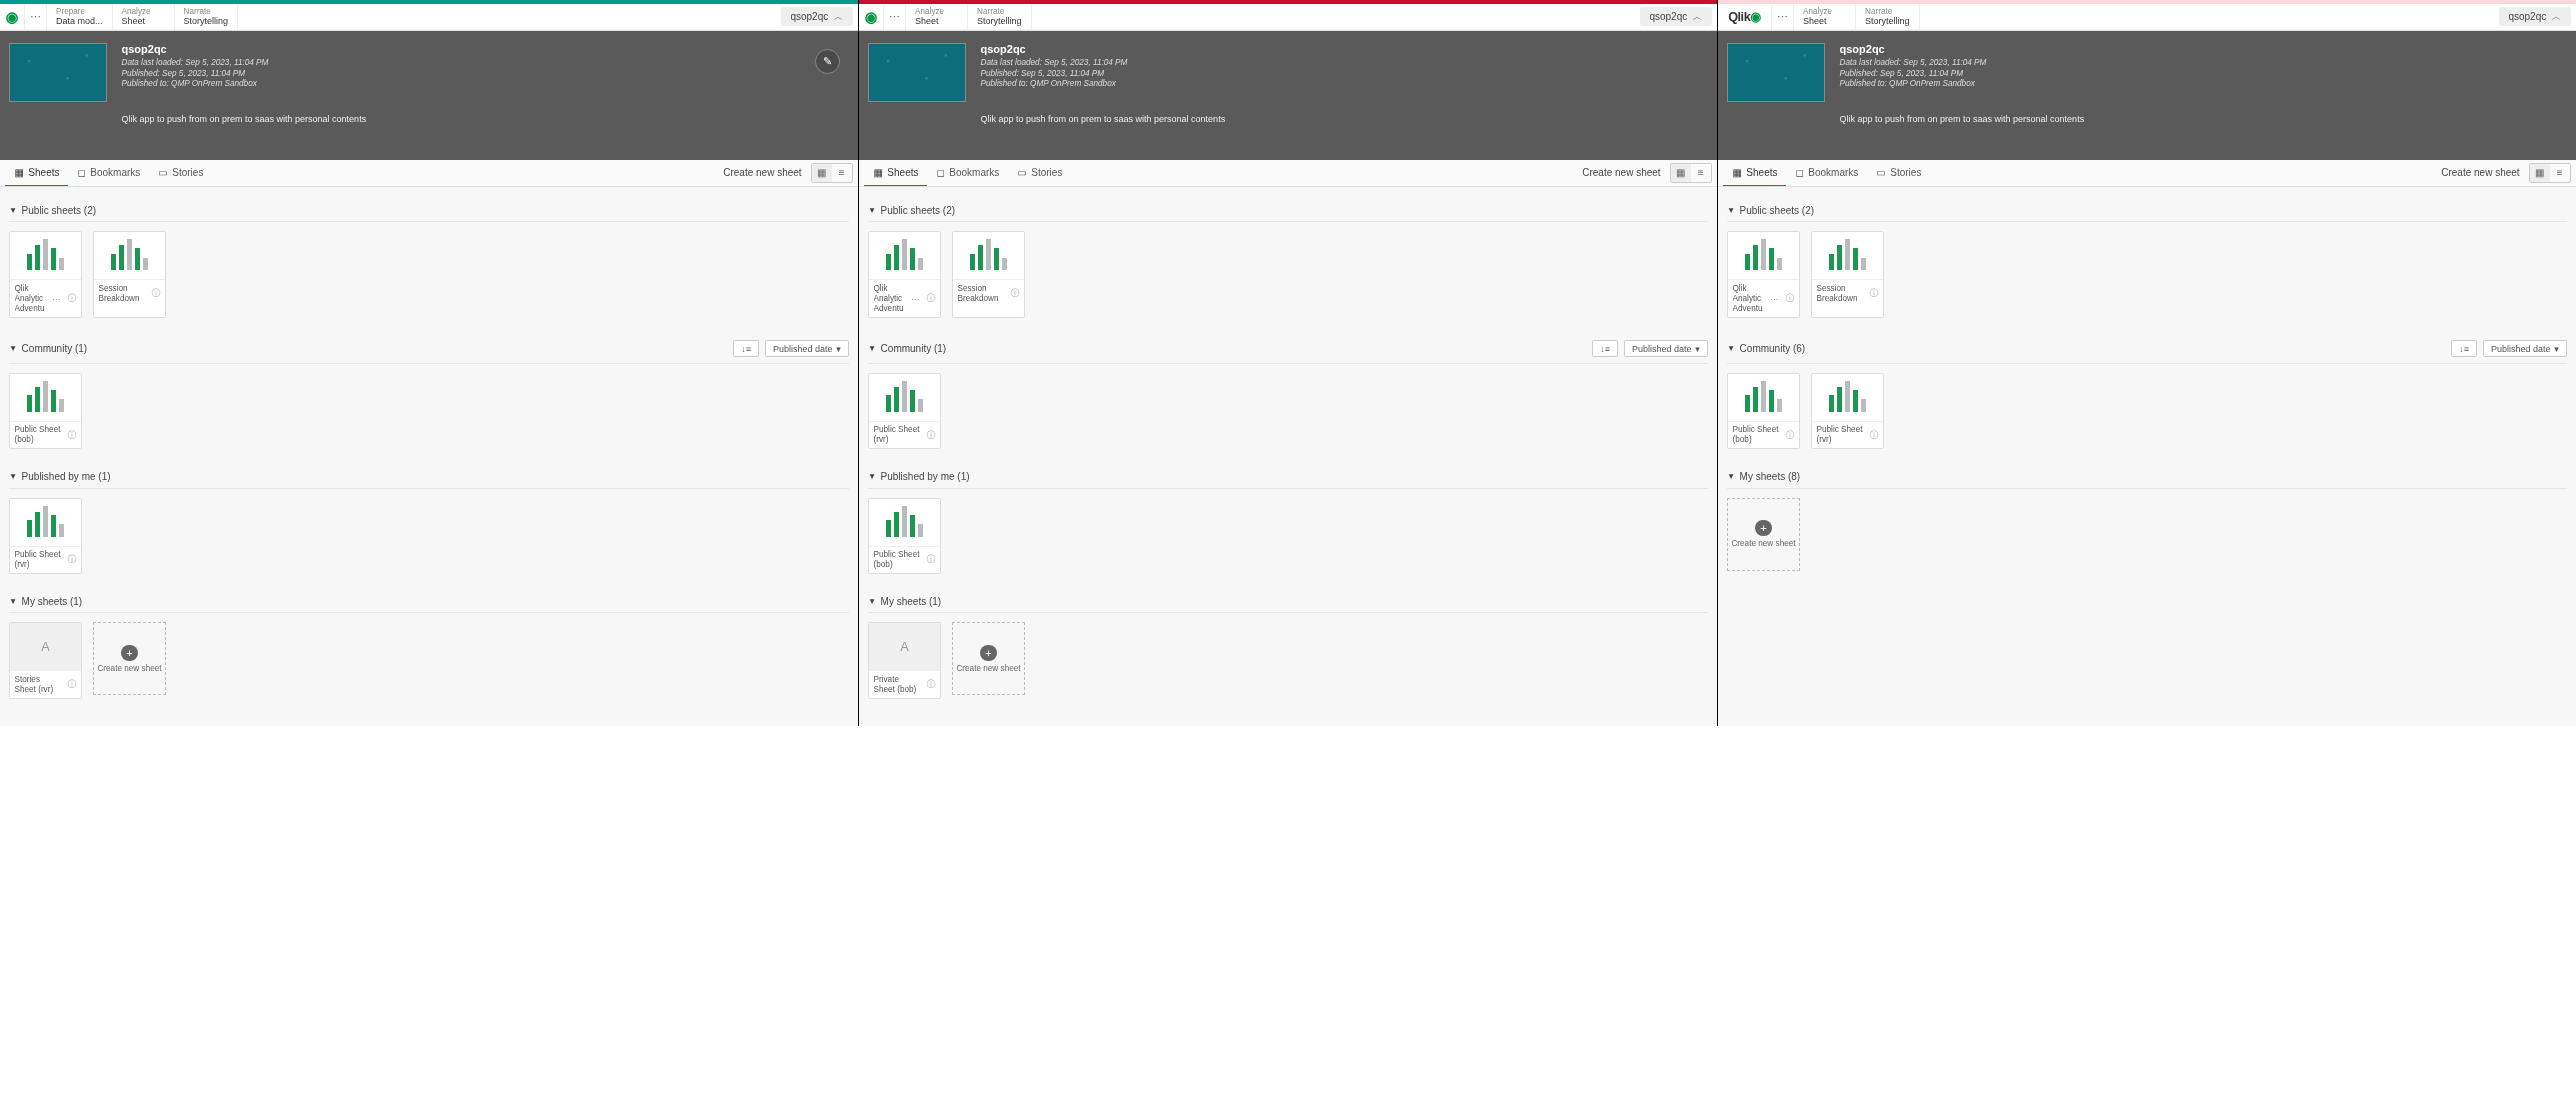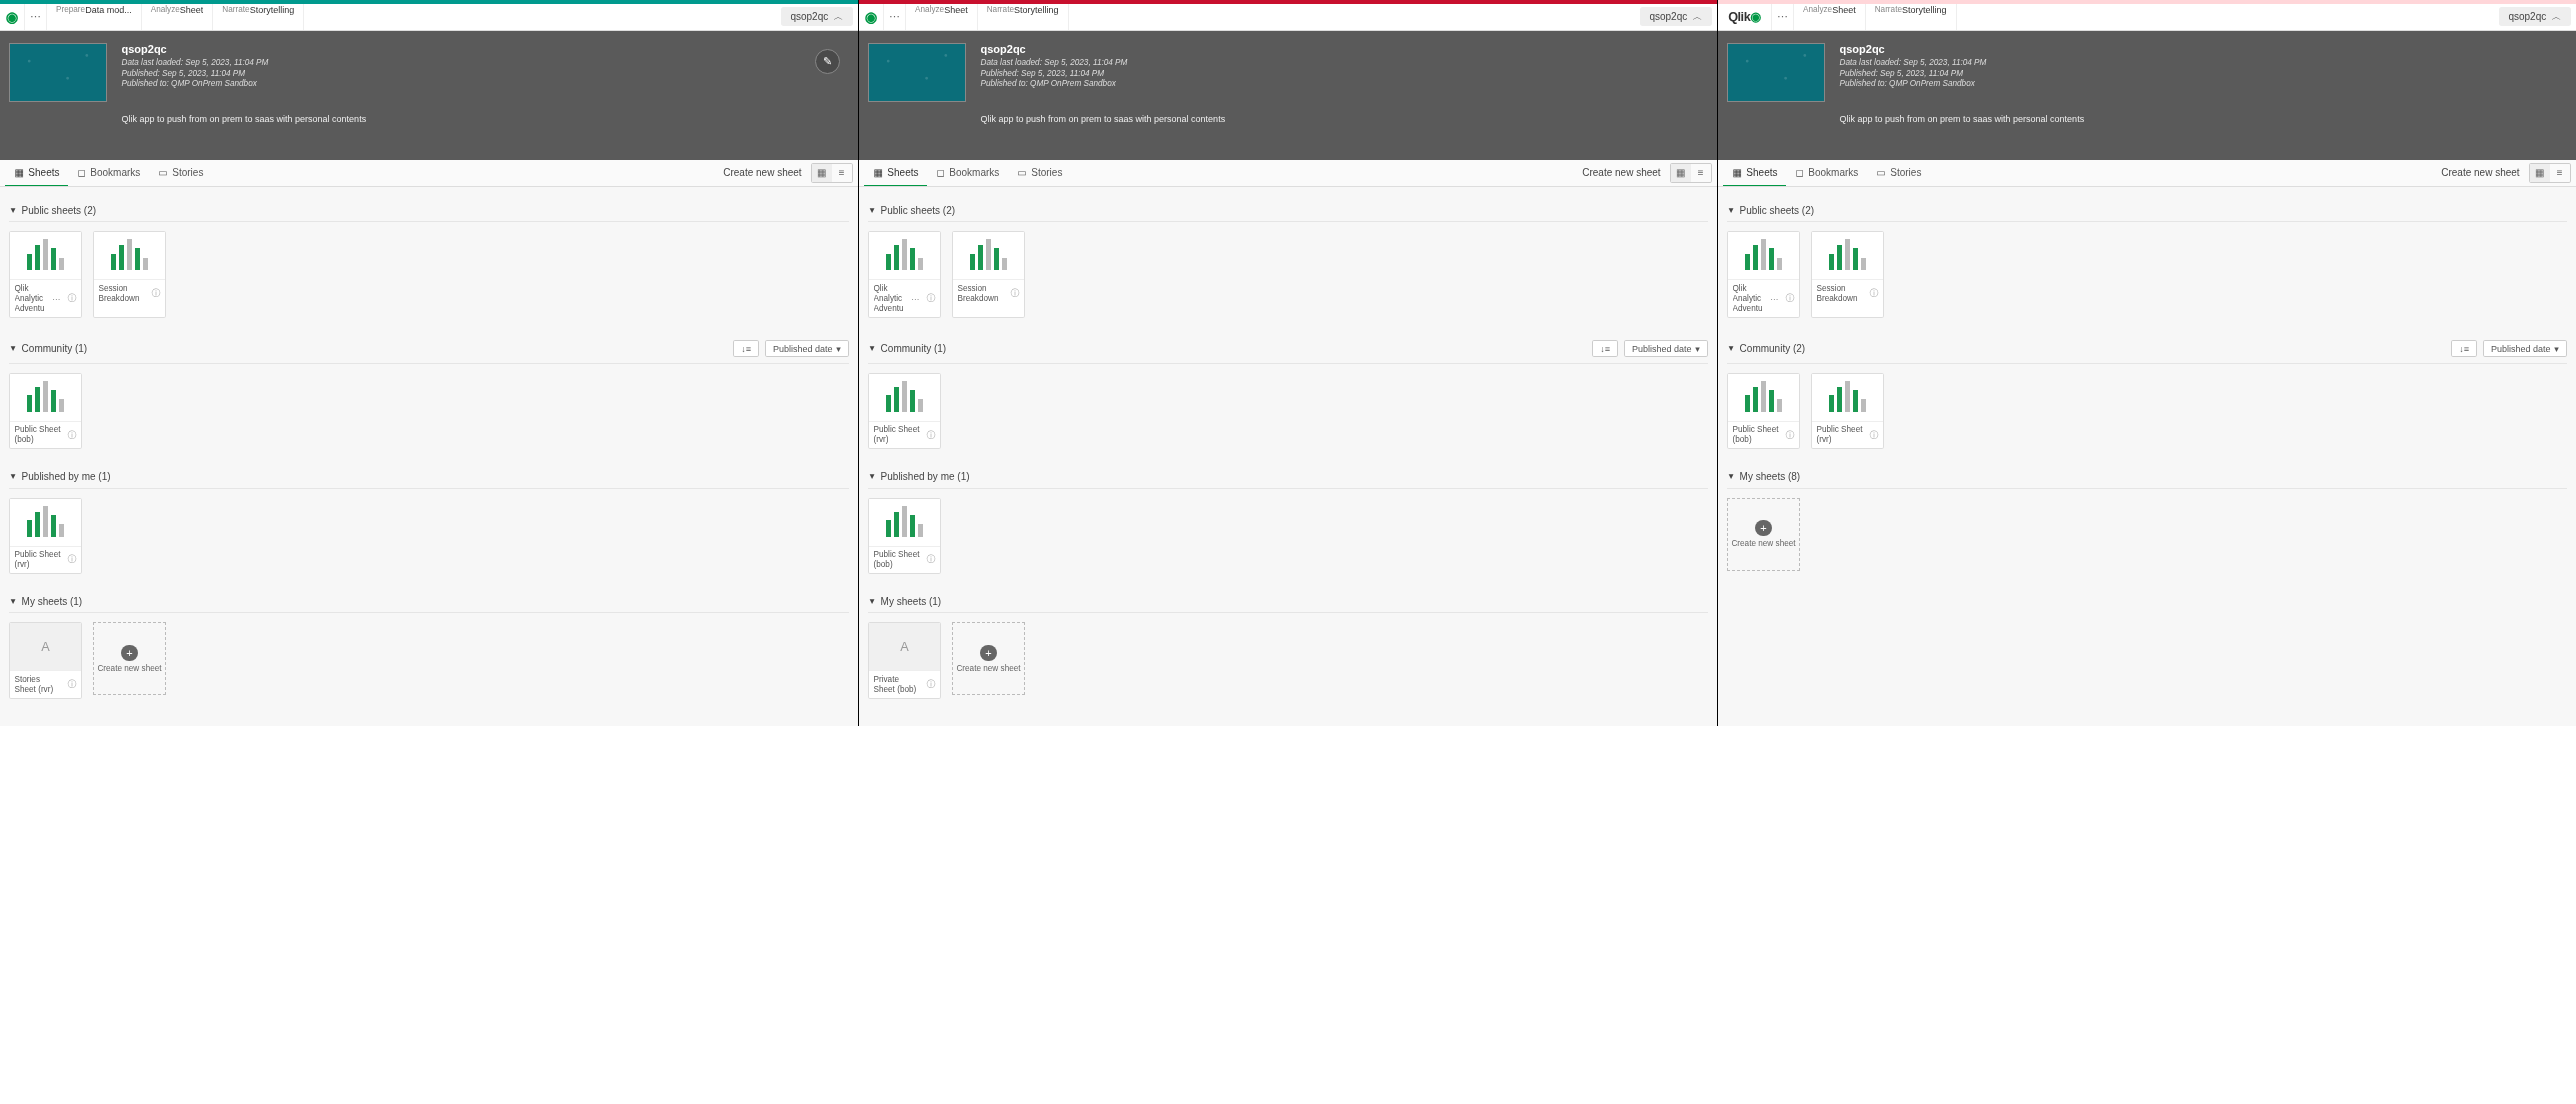--- a/index.html
+++ b/index.html
@@ -8,21 +8,21 @@
 .pane:last-child { border-right: none; }
 .topbar { display: flex; align-items: stretch; border-bottom: 0.9px solid #ddd; height: 27px; background: #fff; }
 .accent { height: 3.6px; width: 100%; }
 .accent.teal { background: #009a8e; }
 .accent.red { background: #c8102e; }
 .accent.pink { background: #ffd6d9; }
 .logo { width: 25px; display: flex; align-items: center; justify-content: center; border-right: 0.9px solid #eee; font-weight: bold; color: #009845; font-size: 14.5px; }
 .logo.big { width: 54px; font-size: 12.7px; letter-spacing: -0.5px; color: #333; justify-content: center; }
 .logo.big b { color: #009845; }
 .more { width: 22px; display: flex; align-items: center; justify-content: center; color: #666; cursor: pointer; border-right: 0.9px solid #eee; }
-.navitem { padding: 1.8px 9px; border-right: 0.9px solid #eee; display: flex; flex-direction: row; justify-content: center; min-width: 62px; cursor: pointer; }
+.navitem { padding: 1.8px 9px; border-right: 0.9px solid #eee; display: flex; flex-direction: column; justify-content: center; min-width: 62px; cursor: pointer; }
 .navitem .t { font-size: 8.2px; color: #888; }
 .navitem .b { font-size: 9px; color: #333; white-space: nowrap; overflow: hidden; text-overflow: ellipsis; }
 .spacer { flex: 1; }
 .dropdown { margin: 3.6px 5.4px; background: #eee; border-radius: 2.7px; display: flex; align-items: center; padding: 0 9px; cursor: pointer; font-size: 10px; color: #444; gap: 5.4px; }
 .overview { background: #5a5a5a; color: #fff; padding: 12.7px 9px 36px 9px; display: flex; gap: 14.5px; position: relative; }
 .thumb { width: 98px; height: 59px; background: #0b6e7a; border: 0.9px solid #888; position: relative; overflow: hidden; }
 .thumb::before { content:""; position:absolute; inset:0; background:
  radial-gradient(circle at 20% 30%, rgba(255,255,255,0.25) 0.9px, transparent 1.8px),
  radial-gradient(circle at 60% 60%, rgba(255,255,255,0.25) 0.9px, transparent 1.8px),
  radial-gradient(circle at 80% 20%, rgba(255,255,255,0.25) 0.9px, transparent 1.8px);
@@ -444,21 +444,21 @@
             <div class="bar g4"></div>
           </div>
     <div class="label">
             <span class="txt">Session Breakdown</span>
             <span class="info">ⓘ</span>
           </div>
   </div>
       </div>
       <div class="section-h">
       <span class="tri">▼</span>
-      <span>Community (2)</span>
+      <span>Community (6)</span>
       <div class="tools">
       <div class="sortbtn">↓≡</div>
       <div class="pubdate">
             <span>Published date</span>
             <span>▾</span>
           </div>
     </div>
     </div>
     <div class="cards">
         <div class="card">

